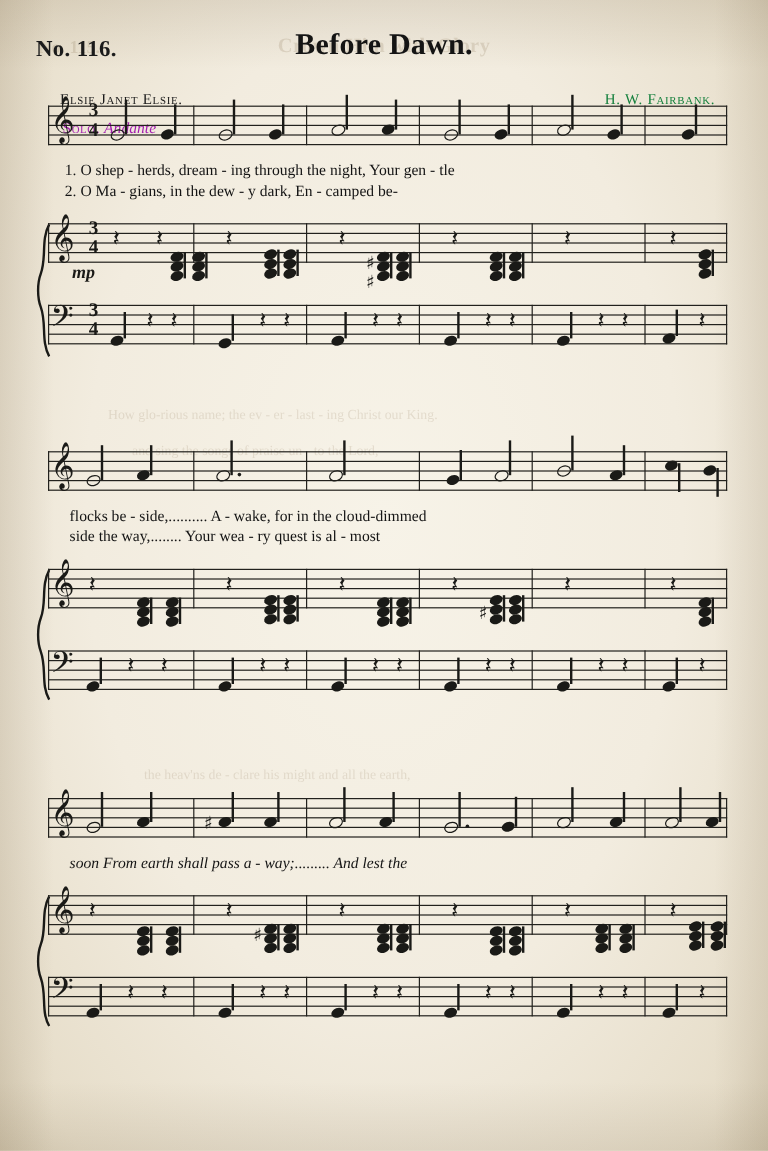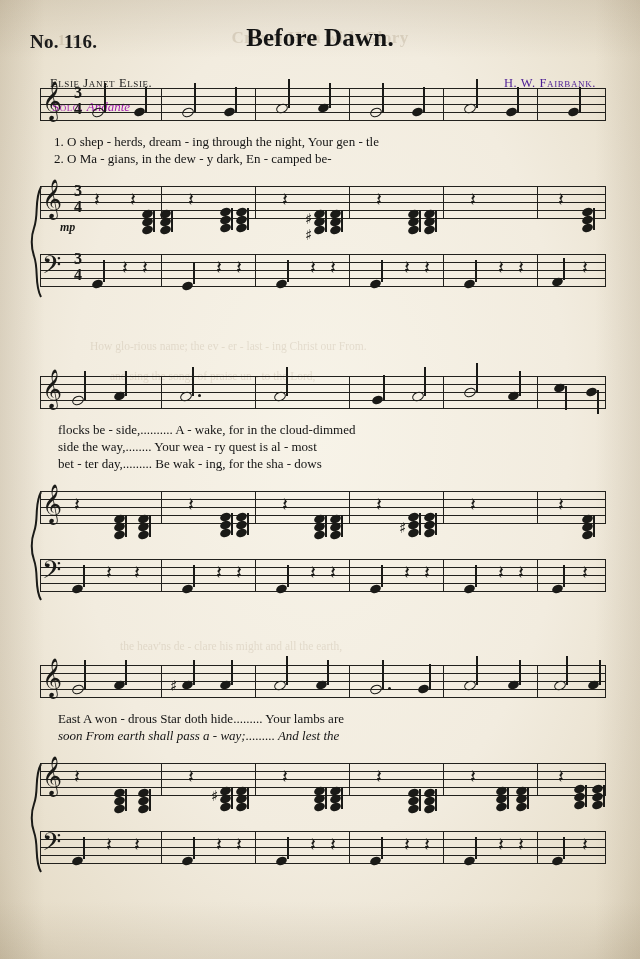--- a/index.html
+++ b/index.html
@@ -102,21 +102,21 @@
     letter-spacing: .6px;
     color: #1b1b1b;
   }
   .composer {
     position: absolute;
     right: 14px;
     top: 0;
     font-size: 12.5px;
     font-variant: small-caps;
     letter-spacing: .6px;
-    color: #4c1d95;
+    color: #15803d;
   }
   .tempo {
     position: absolute;
     top: 99px;
     left: 52px;
     font-size: 13px;
     color: #a21caf;
   }
   .tempo .solo { font-variant: small-caps; letter-spacing: .5px; }
   .tempo .andante { font-style: italic; }
@@ -230,21 +230,21 @@
     color: #1a1a17;
   }
   .chord {
     position: absolute;
   }
   .mp {
     position: absolute;
     font-family: "Liberation Serif", serif;
     font-style: italic;
     font-weight: bold;
-    font-size: 12px;
+    font-size: 15px;
     color: #1a1a17;
   }
 
   
   .lyrics {
     position: absolute;
     left: 30px; right: 30px;
   }
   .lyric-row {
     position: relative;
@@ -283,21 +283,21 @@
 </style>
 </head>
 <body>
 
 <div class="page"></div>
 
 <div class="content">
 
   <div class="ghost-left">No. 115.</div>
   <div class="ghost-title">Crown Him with Glory</div>
-  <div class="ghost-line" style="left:90px; top:340px;">How glo-rious name; the  ev - er - last - ing  Christ  our  From.</div>
+  <div class="ghost-line" style="left:90px; top:340px;">How glo-rious name; the  ev - er - last - ing  Christ  our  King.</div>
   <div class="ghost-line" style="left:110px; top:370px;">and  sing  the  songs  of  praise  un - to  the  Lord,</div>
   <div class="ghost-line" style="left:120px; top:640px;">the  heav'ns  de - clare  his  might  and  all  the  earth,</div>
 
   <div class="hymn-no">No. 116.</div>
   <div class="title">Before Dawn.</div>
 
   <div class="credits">
     <div class="lyricist">Elsie Janet Elsie.</div>
     <div class="composer">H. W. Fairbank.</div>
   </div>
@@ -561,23 +561,20 @@
       <div class="stem" style="left:567px; top:14px; height:24px;"></div>
     </div>
 
     <div class="lyrics" style="position:relative; left:0; right:0; margin-top:6px;">
       <div class="lyric-row" style="font-size:13px;">
         <span class="num" style="left:28px;">flocks  be - side,..........    A - wake,   for    in    the   cloud-dimmed</span>
       </div>
       <div class="lyric-row" style="font-size:13px;">
         <span class="num" style="left:28px;">side    the    way,........    Your   wea - ry    quest    is    al - most</span>
       </div>
-      <div class="lyric-row" style="font-size:13px;">
-        <span class="num" style="left:28px;">bet - ter    day,.........    Be    wak - ing,    for    the    sha - dows</span>
-      </div>
     </div>
 
     <div class="staff" style="margin-top:18px; height:46px;">
       <div class="brace" style="top:0;">
         <svg width="12" height="110" viewBox="0 0 12 110">
           <path d="M11 1 C4 14, 9 28, 4 41 C1 49, 1 61, 4 69 C9 83, 4 97, 11 109" fill="none" stroke="#1a1a17" stroke-width="2"></path>
         </svg>
       </div>
       <div class="lines">
           <i></i>
@@ -753,23 +750,20 @@
       <div class="note" style="left:478px; top:16px;"></div>
       <div class="stem" style="left:489px; top:-5px; height:25px;"></div>
 
       <div class="note open" style="left:524px; top:16px;"></div>
       <div class="stem" style="left:536px; top:-9px; height:29px;"></div>
       <div class="note" style="left:558px; top:16px;"></div>
       <div class="stem" style="left:569px; top:-5px; height:25px;"></div>
     </div>
 
     <div class="lyrics" style="position:relative; left:0; right:0; margin-top:6px;">
-      <div class="lyric-row" style="font-size:13px;">
-        <span class="num" style="left:28px;">East    A    won - drous    Star   doth   hide.........    Your   lambs   are</span>
-      </div>
       <div class="lyric-row" style="font-size:13px;font-style:italic;">
         <span class="num" style="left:28px;">soon   From   earth   shall   pass   a - way;.........    And   lest    the</span>
       </div>
     </div>
 
     <div class="staff" style="margin-top:18px; height:46px;">
       <div class="brace" style="top:0;">
         <svg width="12" height="110" viewBox="0 0 12 110">
           <path d="M11 1 C4 14, 9 28, 4 41 C1 49, 1 61, 4 69 C9 83, 4 97, 11 109" fill="none" stroke="#1a1a17" stroke-width="2"></path>
         </svg>

